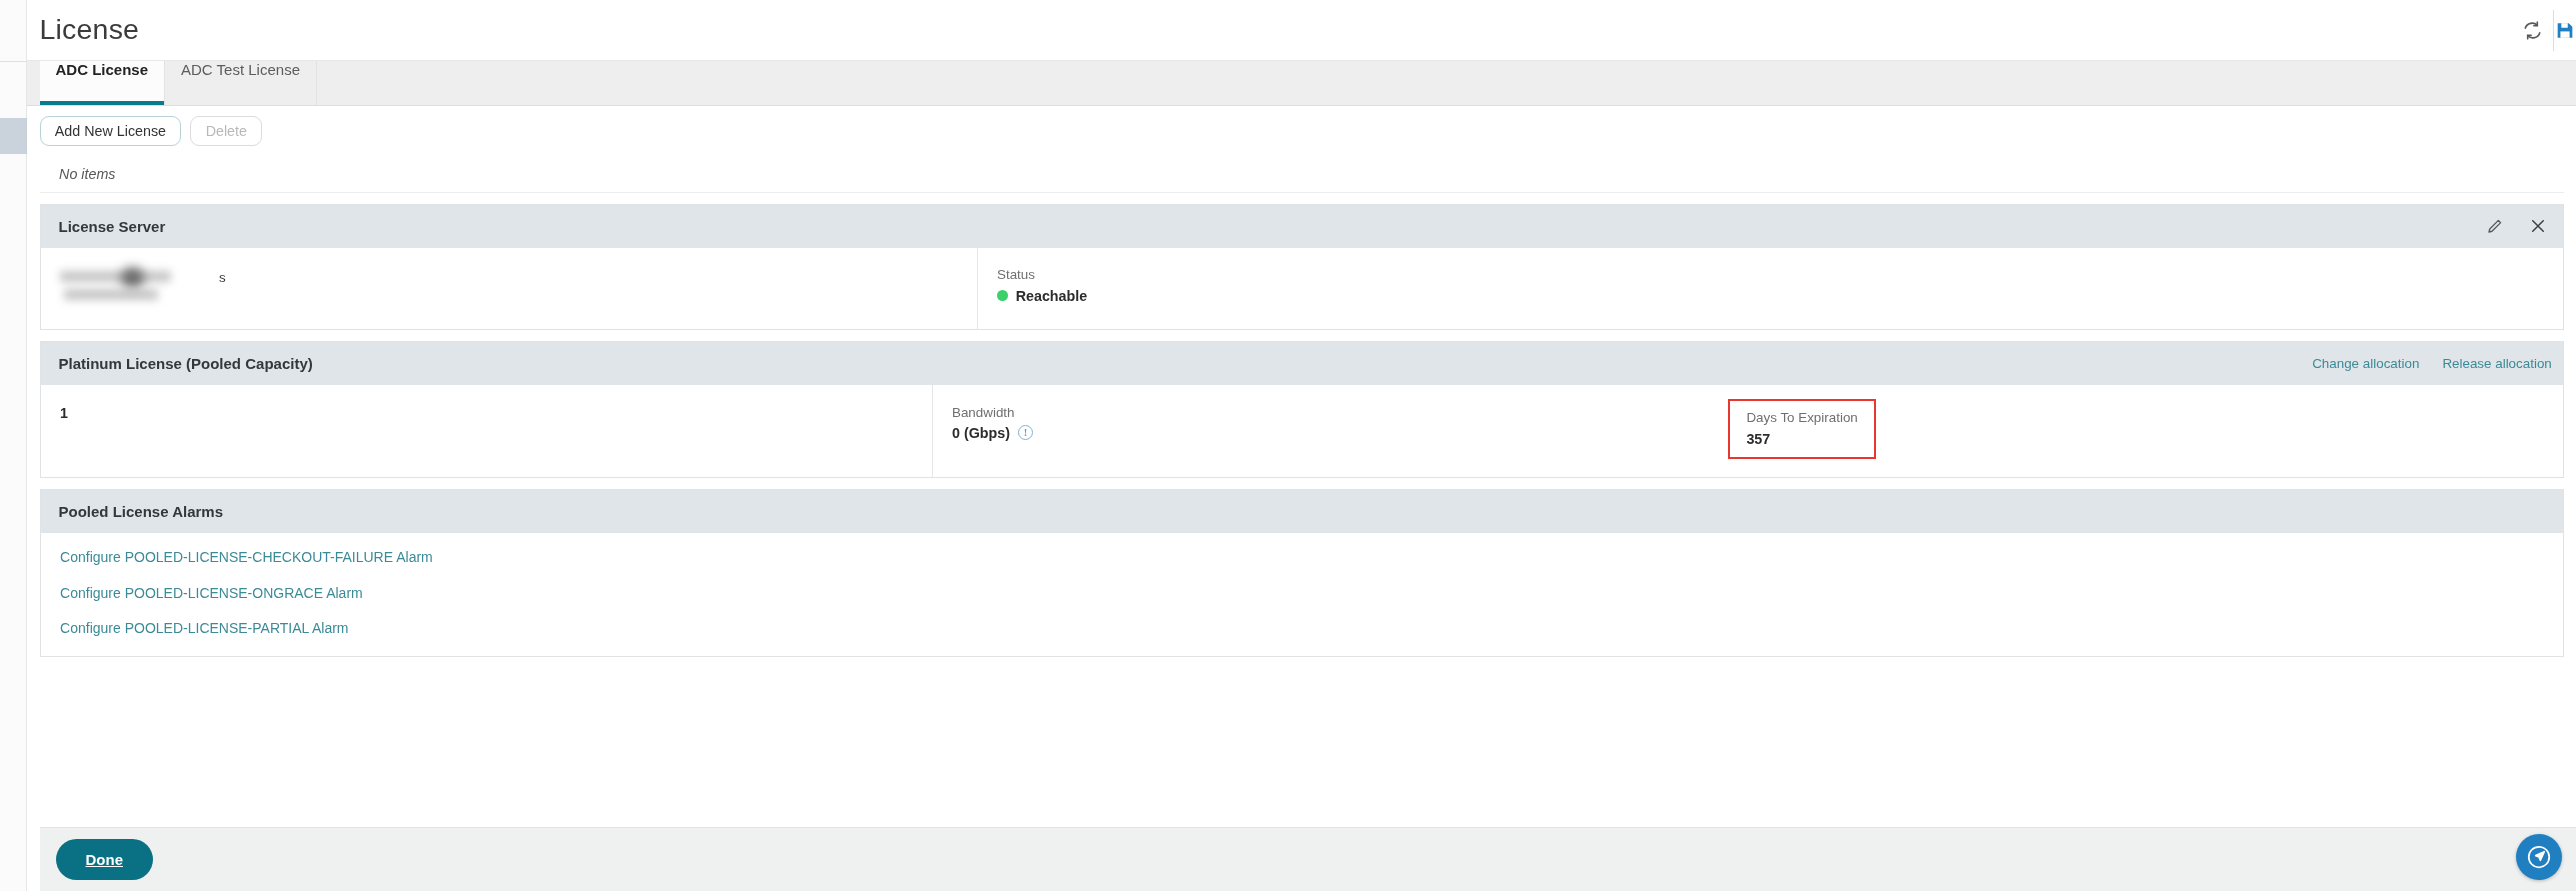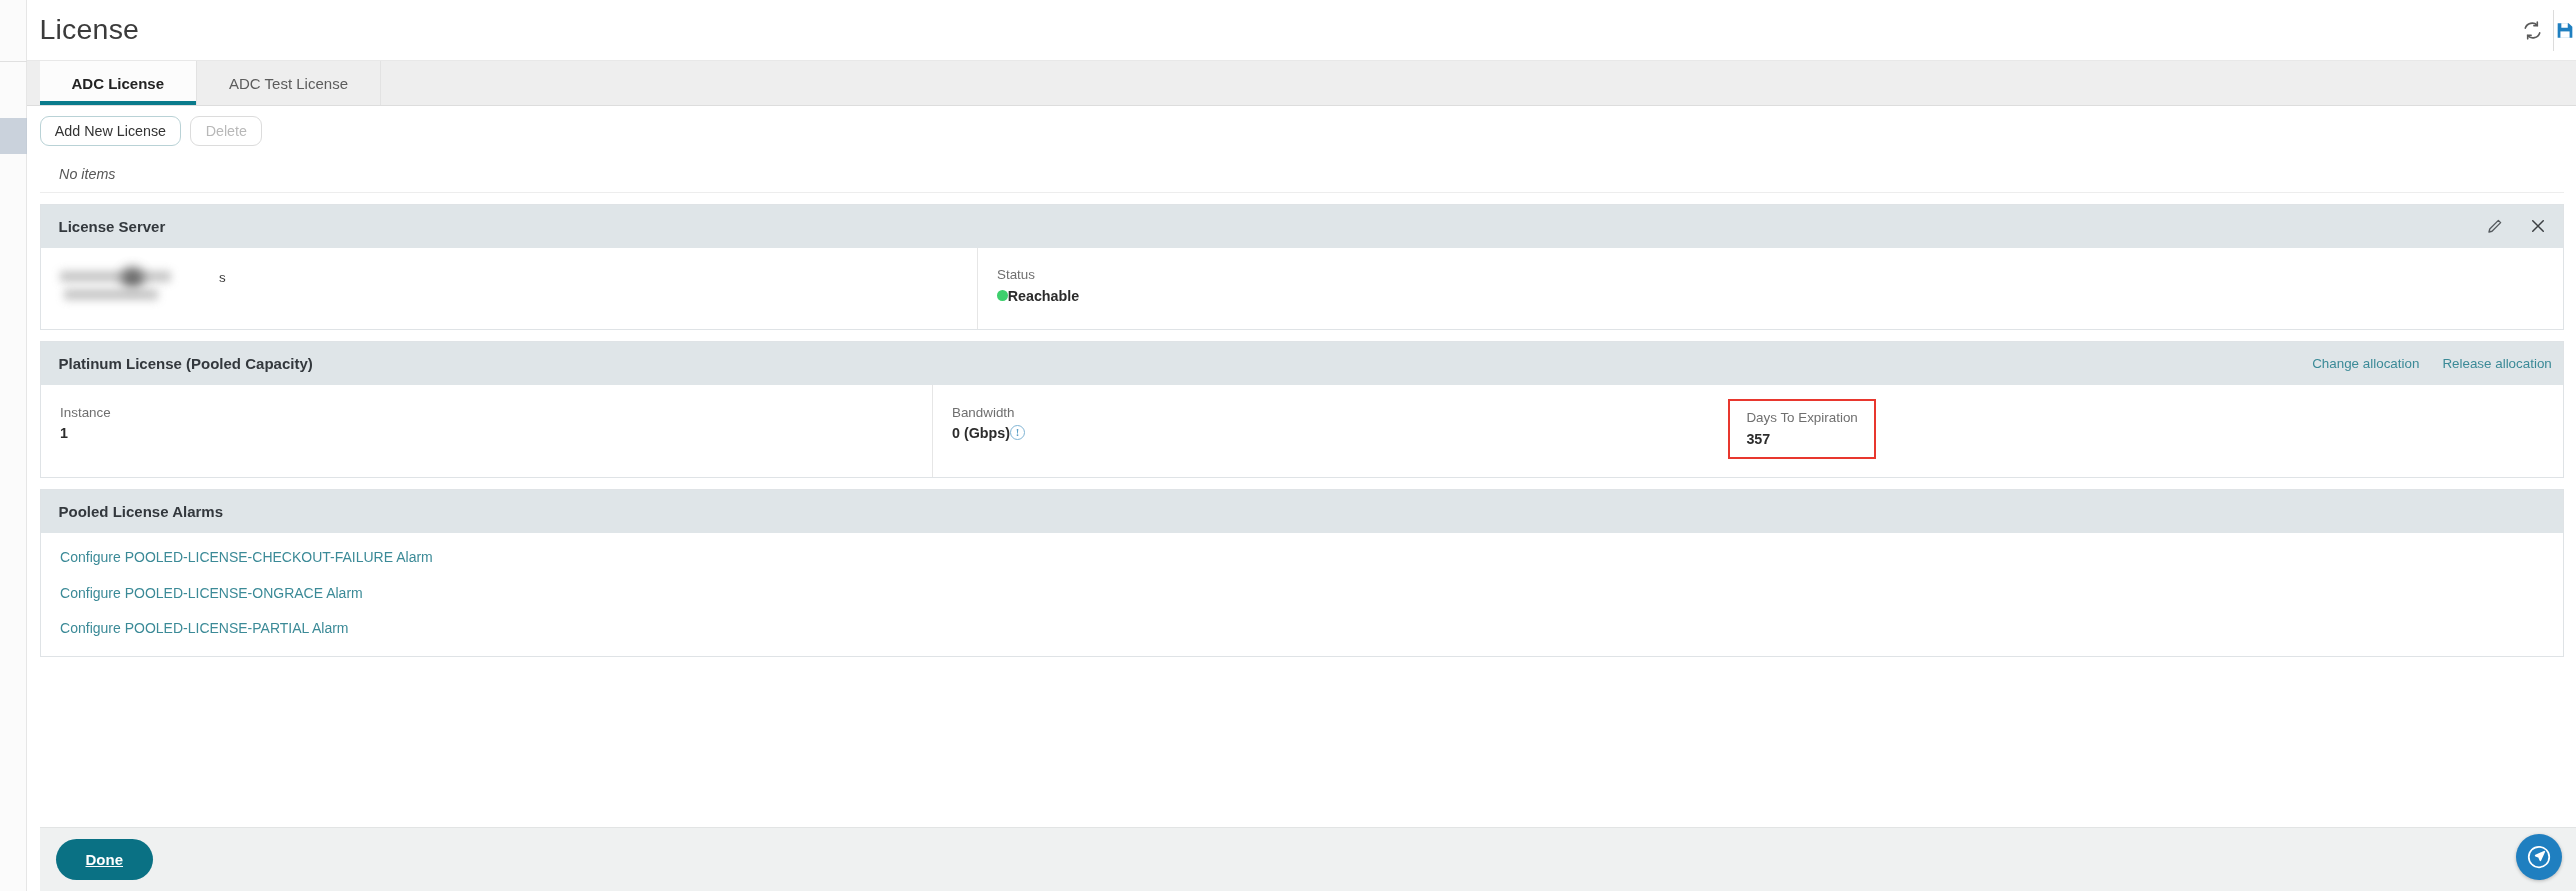--- a/index.html
+++ b/index.html
@@ -50,21 +50,21 @@
   .icon-btn.sep { border-left: 0.9px solid #dcdcdc; }
   .icon-btn.clipped { width: 23px; overflow: hidden; justify-content: flex-start; }
 
   
   .tabstrip {
     position: relative; height: 45px; background: #eeeeee;
     border-bottom: 0.9px solid #dddddd;
     display: flex; align-items: stretch; padding-left: 12.5px;
   }
   .tab {
-    display: flex; align-items: center; padding: 0 32px;
+    display: flex; padding: 0 16px;
     font-size: 15px; color: #5c5c5c; cursor: pointer;
     background: transparent; position: relative;
     border-right: 0.9px solid #e2e2e2;
   }
   .tab.active {
     background: #fcfcfc; color: #232323; font-weight: bold;
   }
   .tab.active::after {
     content: ""; position: absolute; left: 0; right: 0; bottom: 0;
     height: 3.6px; background: #0a7b8c;
@@ -116,21 +116,21 @@
     font-size: 13.4px; color: #3b8a97; cursor: pointer; white-space: nowrap;
   }
   .head-icons { display: flex; align-items: center; gap: 25px; padding-right: 5.3px; }
   .head-icon { cursor: pointer; display: flex; align-items: center; }
 
   .card-body { background: #ffffff; display: flex; }
   .field-col {
     padding: 19.6px 0 23px 19.6px; display: flex; flex-direction: column; gap: 5.3px;
   }
   .field-label { font-size: 13.4px; color: #6f6f6f; }
-  .field-value { font-size: 14.3px; font-weight: bold; color: #2c2c2c; display: flex; align-items: center; }
+  .field-value { font-size: 14.3px; font-weight: bold; color: #2c2c2c; display: flex; align-items: center; gap: 8px; }
   .vdivider { width: 0.9px; background: #e6e6e6; align-self: stretch; }
 
   .status-dot {
     width: 10.7px; height: 10.7px; border-radius: 50%; background: #3ecf6d; display: inline-block;
   }
 
   
   .redacted {
     position: relative; width: 205px; height: 39px; display: flex; align-items: center;
   }
@@ -268,21 +268,20 @@
   <div class="card">
     <div class="card-head">
       <div class="card-title">Platinum License (Pooled Capacity)</div>
       <div class="card-head-right">
         <div class="head-link">Change allocation</div>
         <div class="head-link">Release allocation</div>
       </div>
     </div>
     <div class="card-body">
       <div class="field-col" style="width:891px;">
-        <div class="field-label">Instance</div>
         <div class="field-value">1</div>
       </div>
       <div class="vdivider"></div>
       <div class="field-col" style="width:796px;">
         <div class="field-label">Bandwidth</div>
         <div class="field-value">
           <span>0 (Gbps)</span>
           <span class="info-icon">!</span>
         </div>
       </div>

